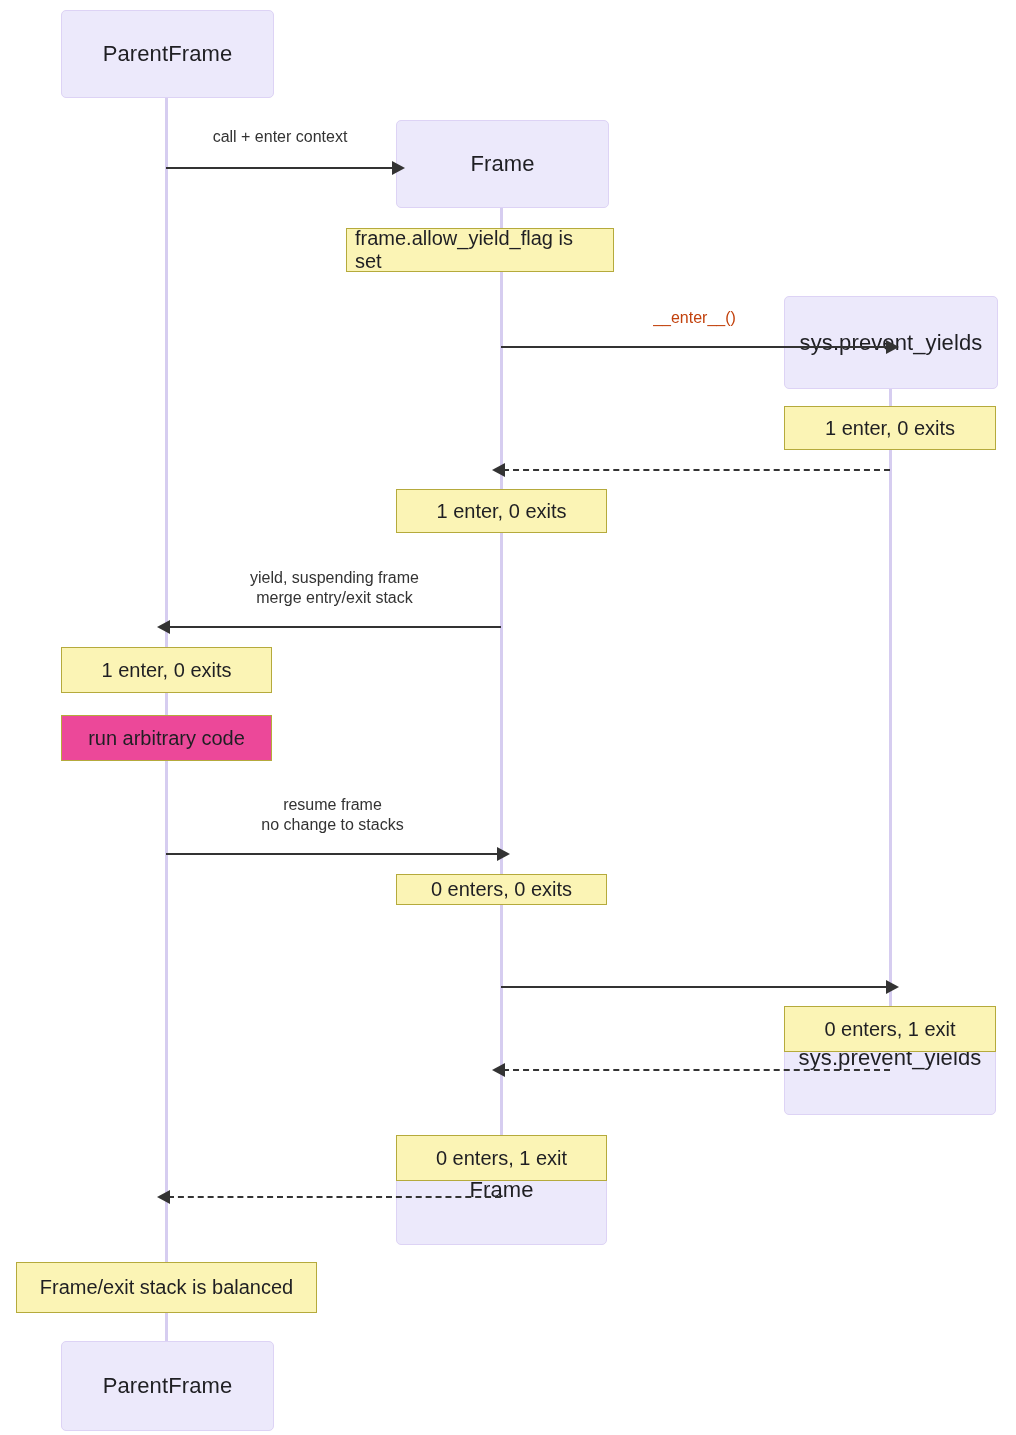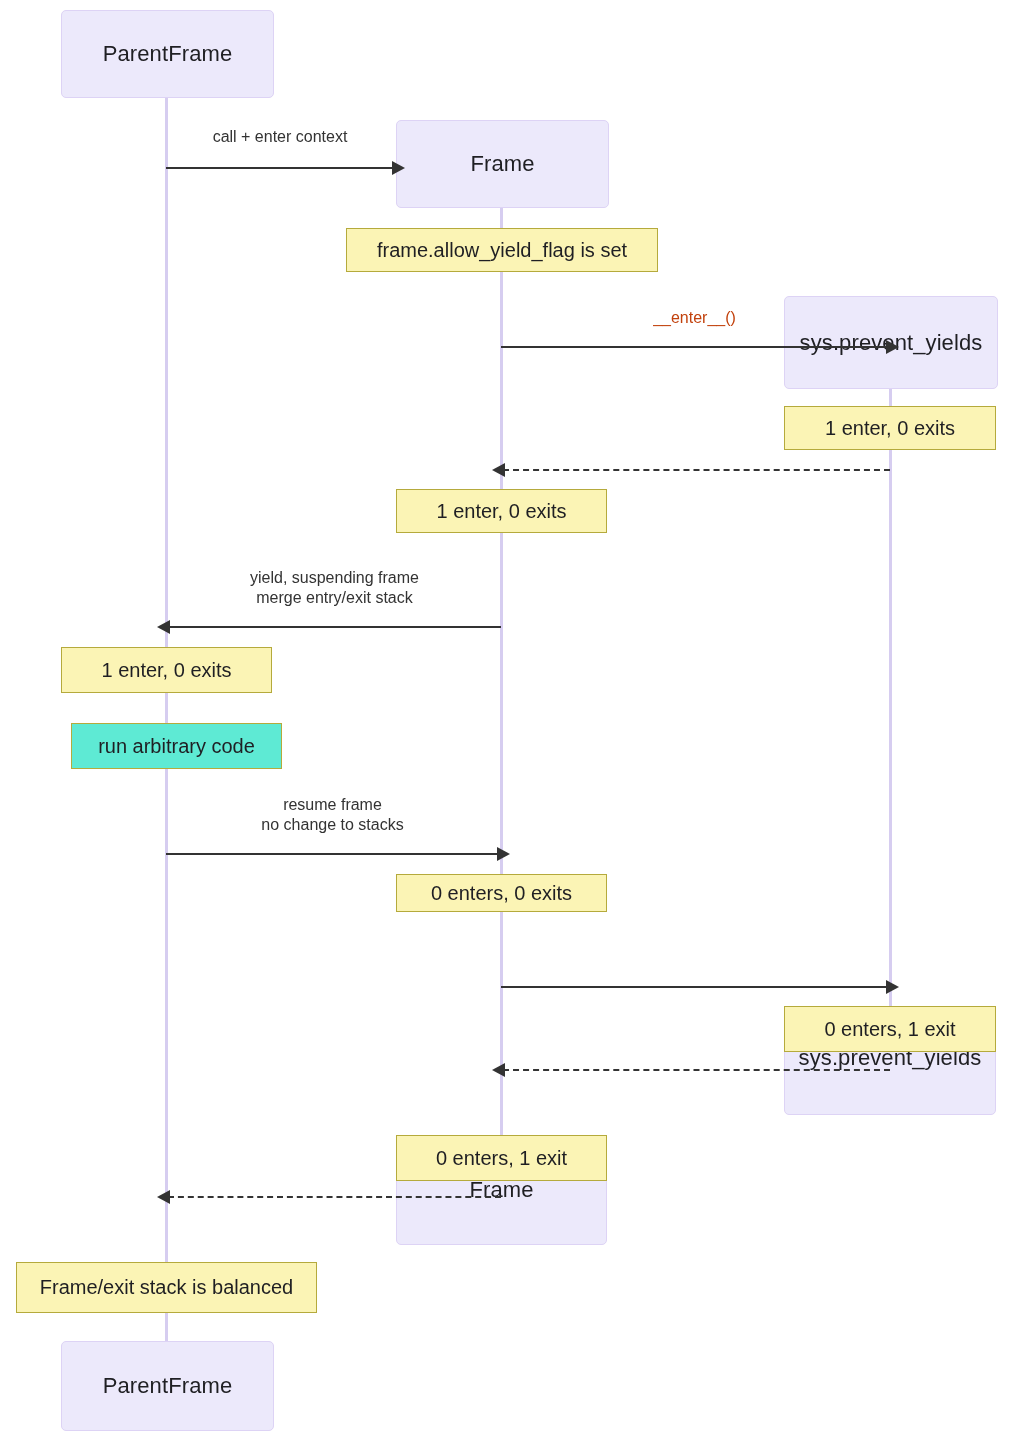--- a/index.html
+++ b/index.html
@@ -99,36 +99,36 @@
     </div>
     <div class="actor-box bottom-label-top" style="left: 784px; top: 1036px; width: 212px; height: 79px; background: rgb(236, 233, 251); border-color: rgb(221, 211, 245); color: rgb(31, 31, 35);">
       <span>sys.prevent_yields</span>
     </div>
     <div class="actor-box bottom-label-top" style="left: 396px; top: 1168px; width: 211px; height: 77px; background: rgb(236, 233, 251); border-color: rgb(221, 211, 245); color: rgb(31, 31, 35);">
       <span>Frame</span>
     </div>
     <div class="actor-box" style="left: 61px; top: 1341px; width: 211px; height: 88px; background: rgb(236, 233, 251); border-color: rgb(221, 211, 245); color: rgb(31, 31, 35);">
       <span>ParentFrame</span>
     </div>
-    <div class="note-box" style="left: 346px; top: 228px; width: 312px; height: 44px; background: rgb(251, 244, 181); border-color: rgb(181, 170, 60); color: rgb(31, 31, 35);">
+    <div class="note-box" style="left: 346px; top: 228px; width: 268px; height: 44px; background: rgb(251, 244, 181); border-color: rgb(181, 170, 60); color: rgb(31, 31, 35);">
       <span>frame.allow_yield_flag is set</span>
     </div>
     <div class="note-box" style="left: 784px; top: 406px; width: 212px; height: 44px; background: rgb(251, 244, 181); border-color: rgb(181, 170, 60); color: rgb(31, 31, 35);">
       <span>1 enter, 0 exits</span>
     </div>
     <div class="note-box" style="left: 396px; top: 489px; width: 211px; height: 44px; background: rgb(251, 244, 181); border-color: rgb(181, 170, 60); color: rgb(31, 31, 35);">
       <span>1 enter, 0 exits</span>
     </div>
     <div class="note-box" style="left: 61px; top: 647px; width: 211px; height: 46px; background: rgb(251, 244, 181); border-color: rgb(181, 170, 60); color: rgb(31, 31, 35);">
       <span>1 enter, 0 exits</span>
     </div>
-    <div class="note-box" style="left: 71px; top: 715px; width: 211px; height: 46px; background: #5eead4; border-color: rgb(181, 170, 60); color: rgb(31, 31, 35); margin-top: 8px;">
+    <div class="note-box" style="left: 61px; top: 715px; width: 211px; height: 46px; background: #ec4899; border-color: rgb(181, 170, 60); color: rgb(31, 31, 35);">
       <span>run arbitrary code</span>
     </div>
-    <div class="note-box" style="left: 396px; top: 874px; width: 211px; height: 38px; background: rgb(251, 244, 181); border-color: rgb(181, 170, 60); color: rgb(31, 31, 35);">
+    <div class="note-box" style="left: 396px; top: 874px; width: 211px; height: 31px; background: rgb(251, 244, 181); border-color: rgb(181, 170, 60); color: rgb(31, 31, 35);">
       <span>0 enters, 0 exits</span>
     </div>
     <div class="note-box" style="left: 784px; top: 1006px; width: 212px; height: 46px; background: rgb(251, 244, 181); border-color: rgb(181, 170, 60); color: rgb(31, 31, 35);">
       <span>0 enters, 1 exit</span>
     </div>
     <div class="note-box" style="left: 396px; top: 1135px; width: 211px; height: 46px; background: rgb(251, 244, 181); border-color: rgb(181, 170, 60); color: rgb(31, 31, 35);">
       <span>0 enters, 1 exit</span>
     </div>
     <div class="note-box" style="left: 16px; top: 1262px; width: 301px; height: 51px; background: rgb(251, 244, 181); border-color: rgb(181, 170, 60); color: rgb(31, 31, 35);">
       <span>Frame/exit stack is balanced</span>

